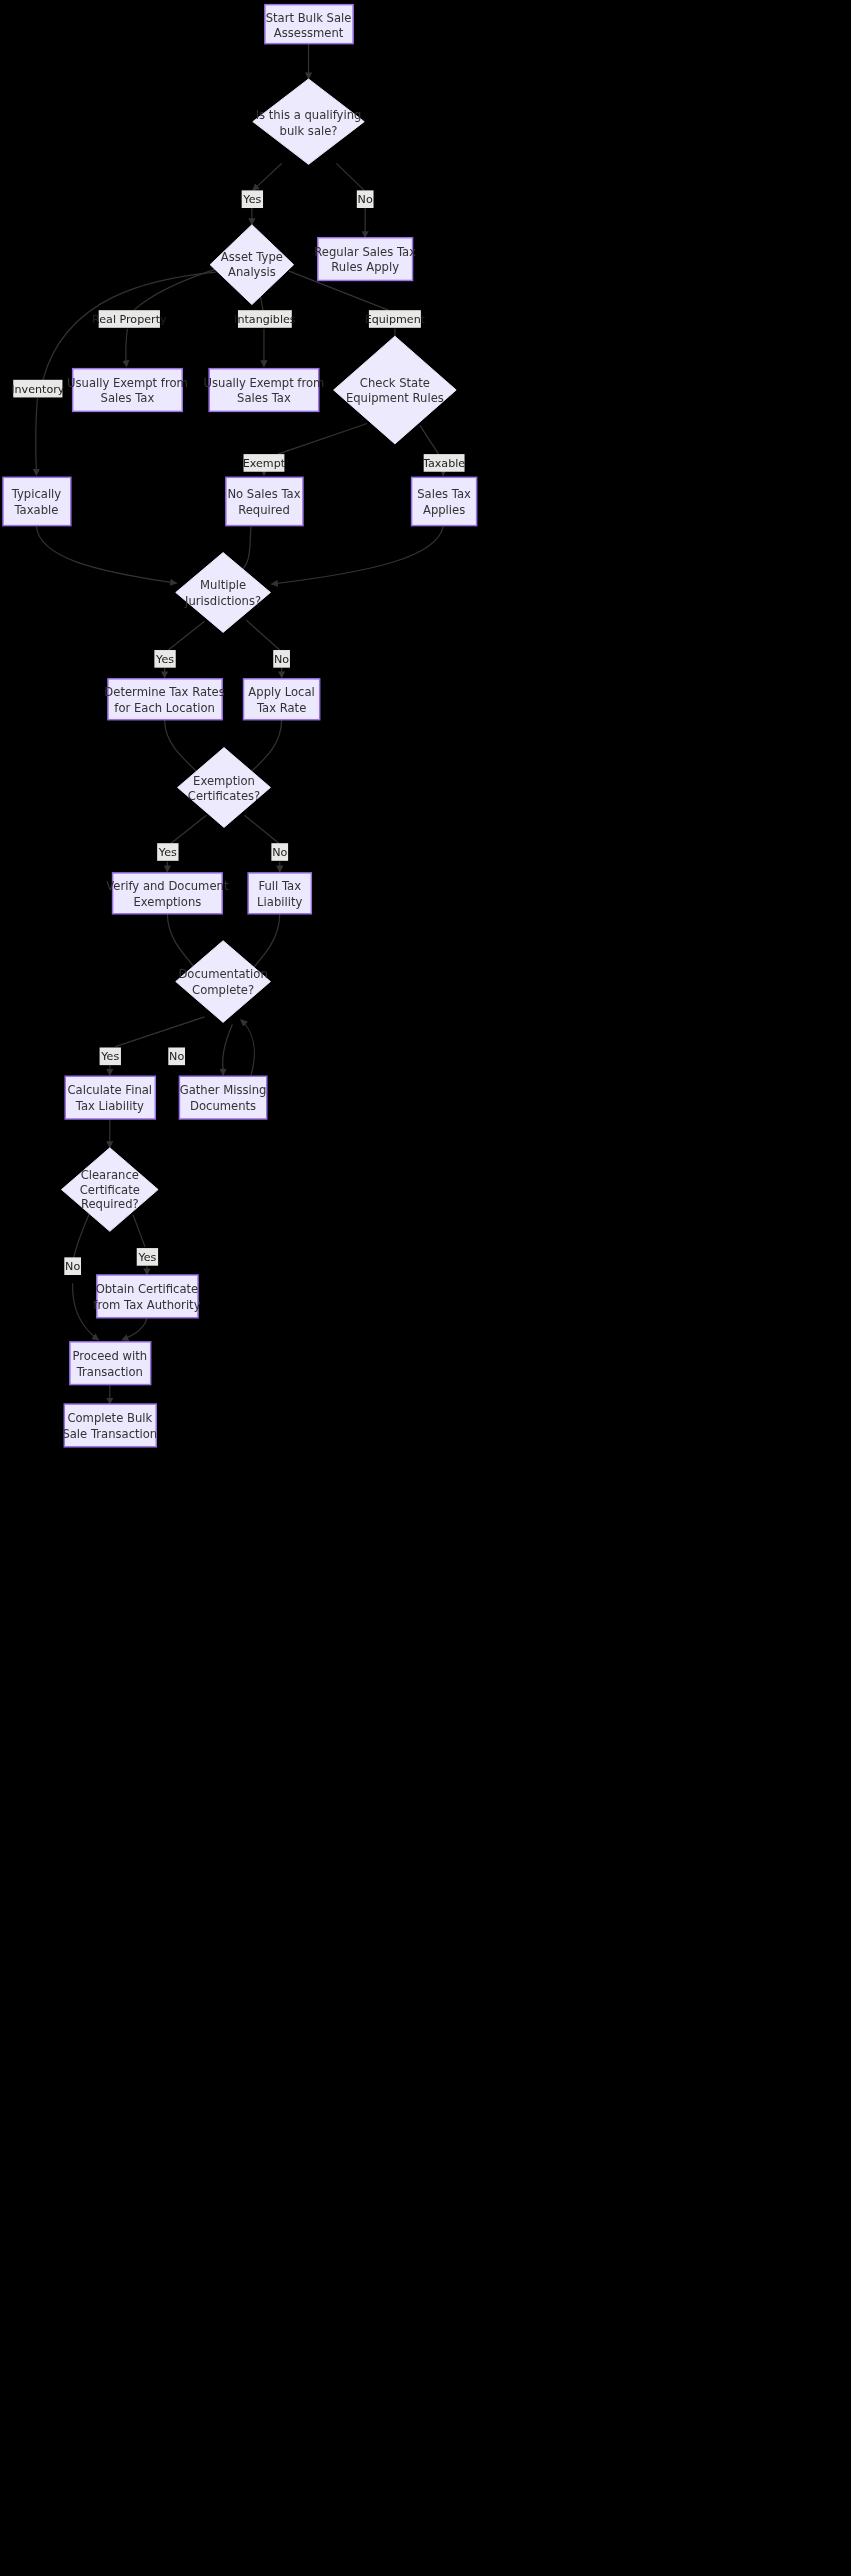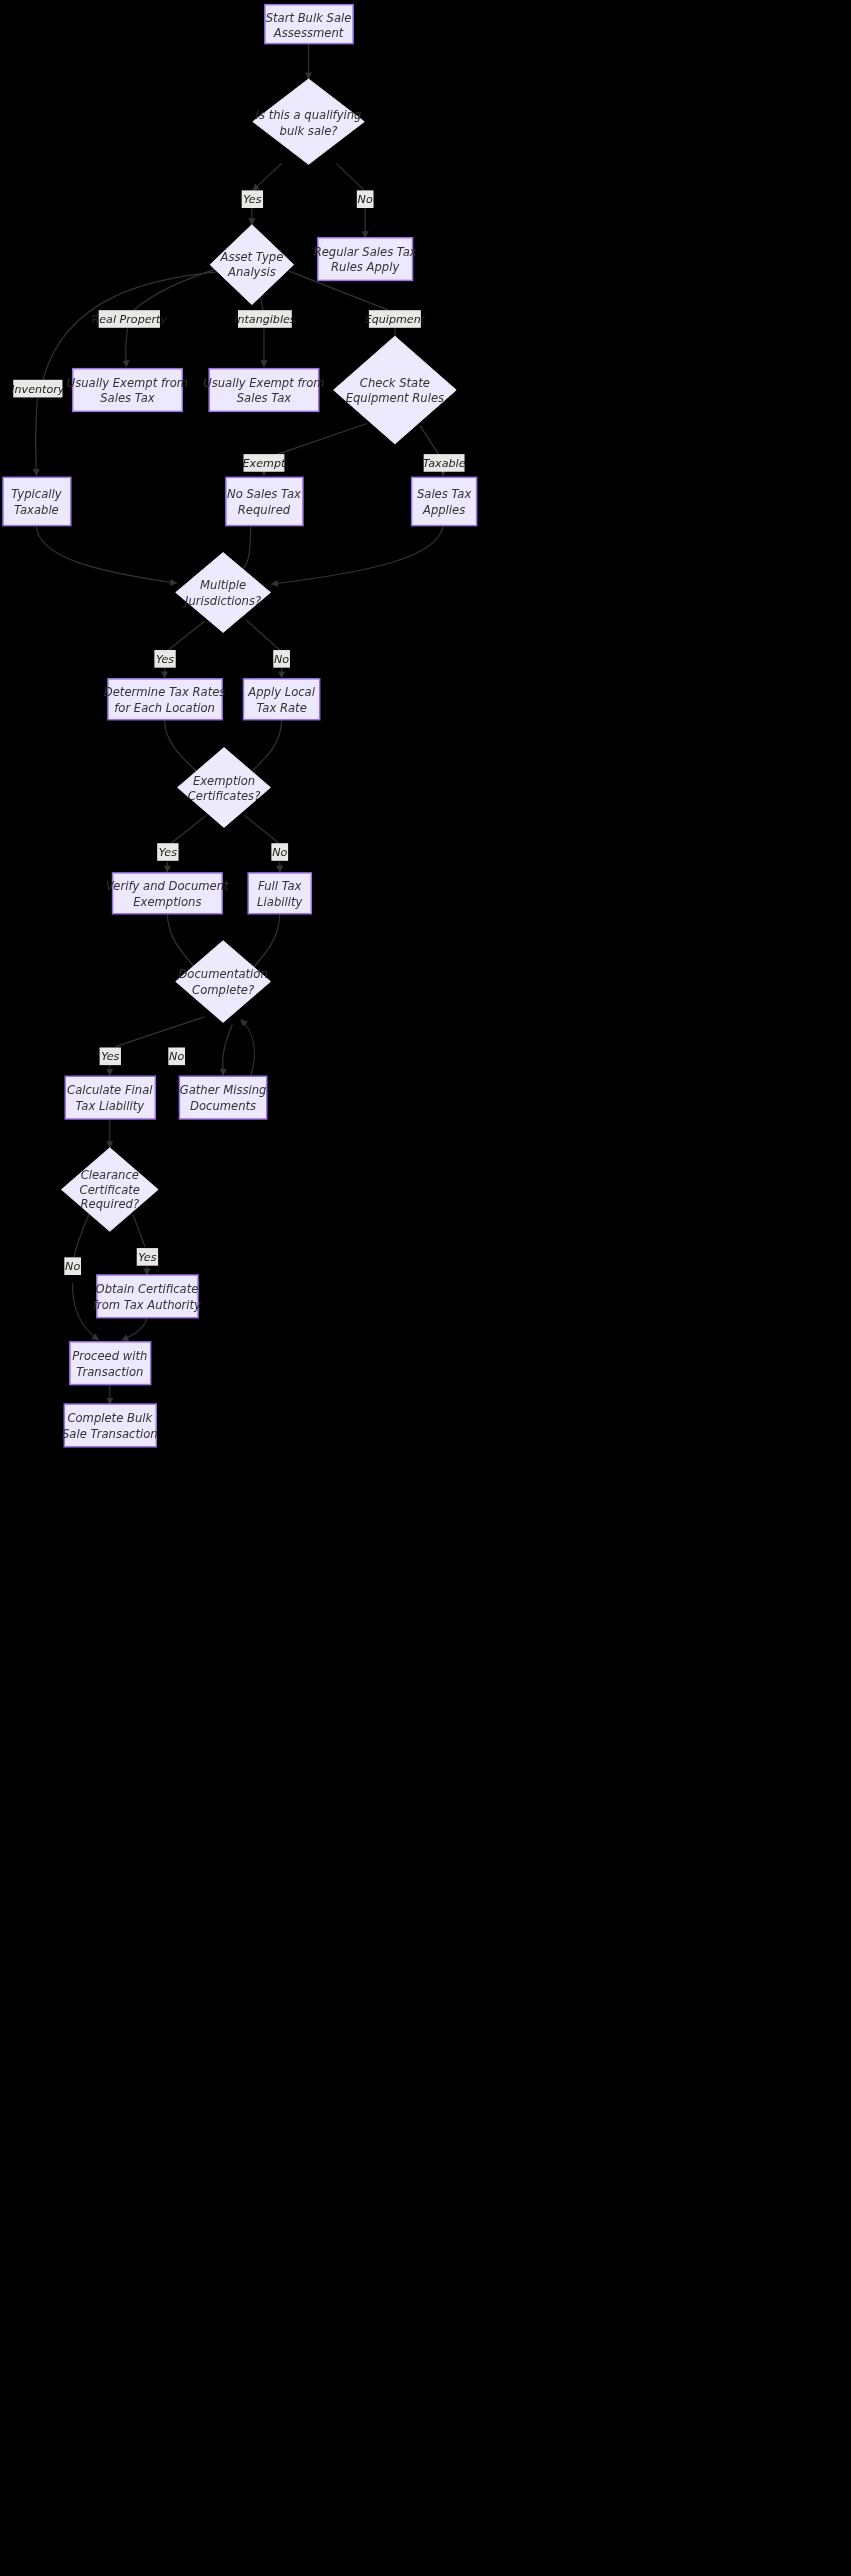--- a/index.html
+++ b/index.html
@@ -11,21 +11,20 @@
     width: 852px;
     height: 2576px;
     overflow: hidden;
     font-family: "DejaVu Sans", sans-serif;
   }
   #flow-root {
     position: relative;
     width: 852px;
     height: 2576px;
     background: #000000;
-    font-style: italic;
   }
   svg#flow-svg {
     position: absolute;
     top: 0; left: 0;
     width: 852px;
     height: 2576px;
     display: block;
   }
   .node-rect {
     fill: #ece8fd;

